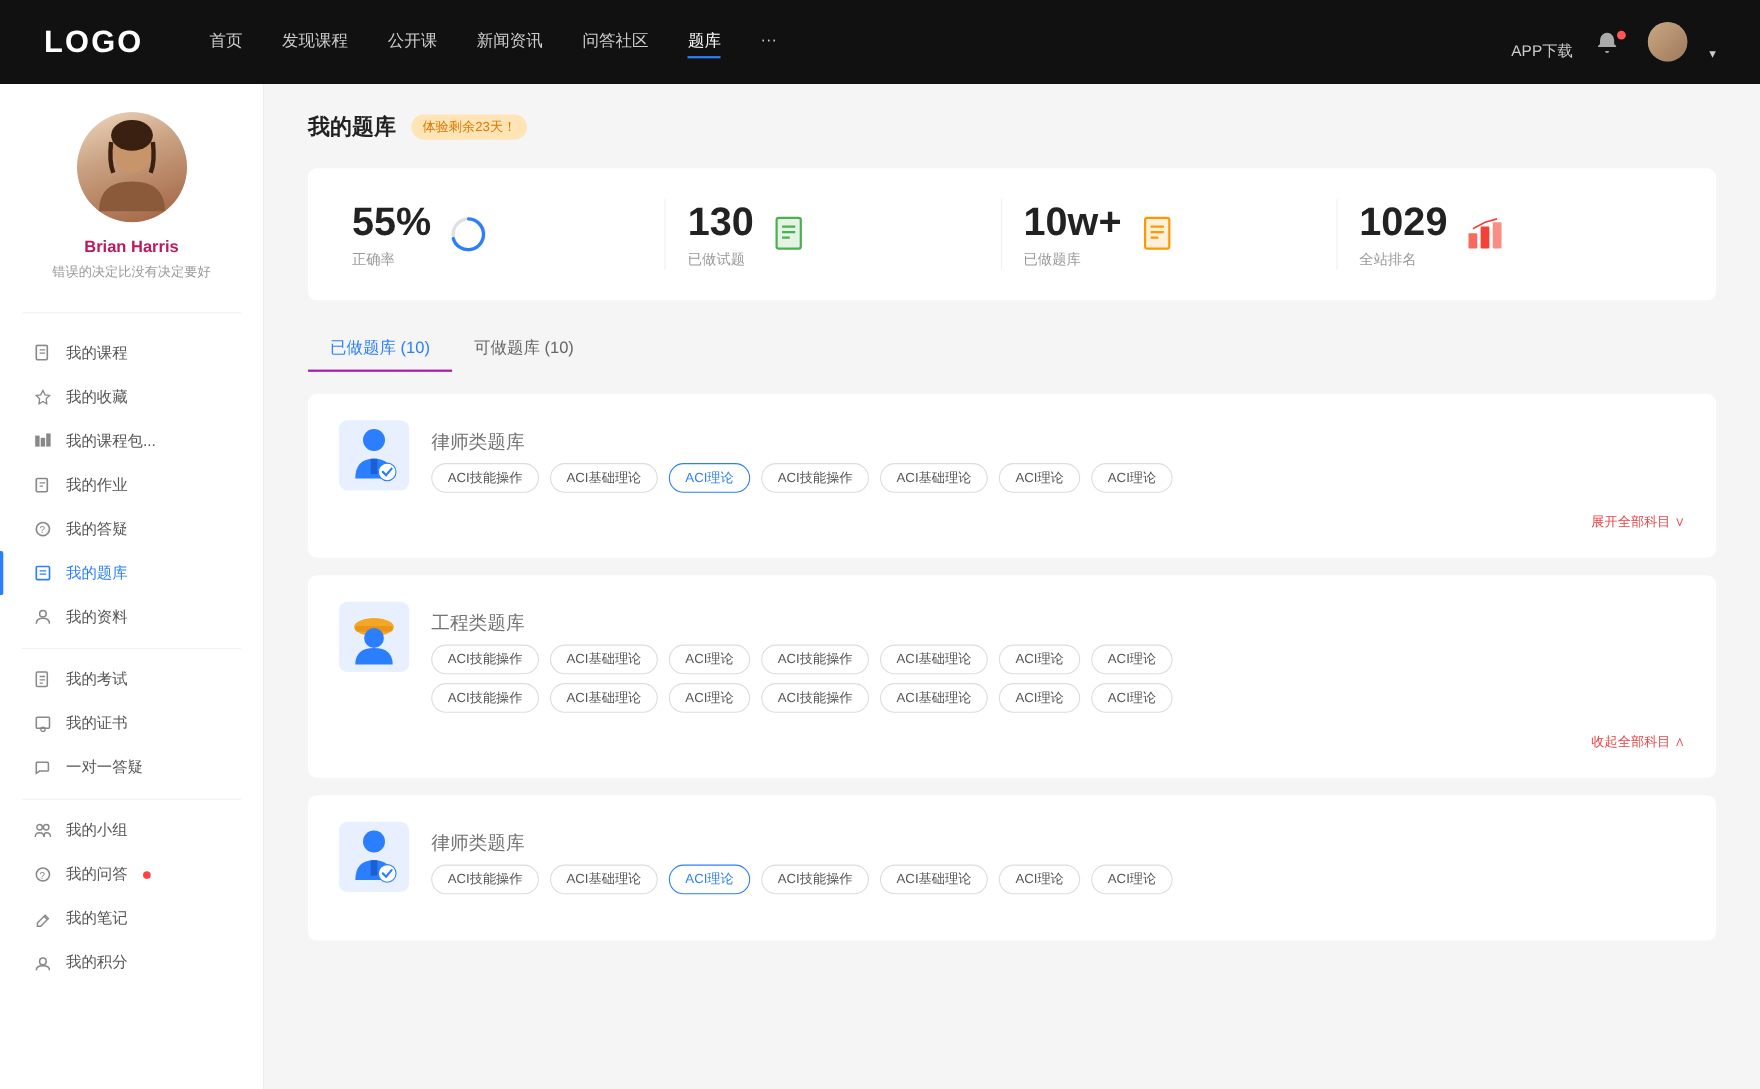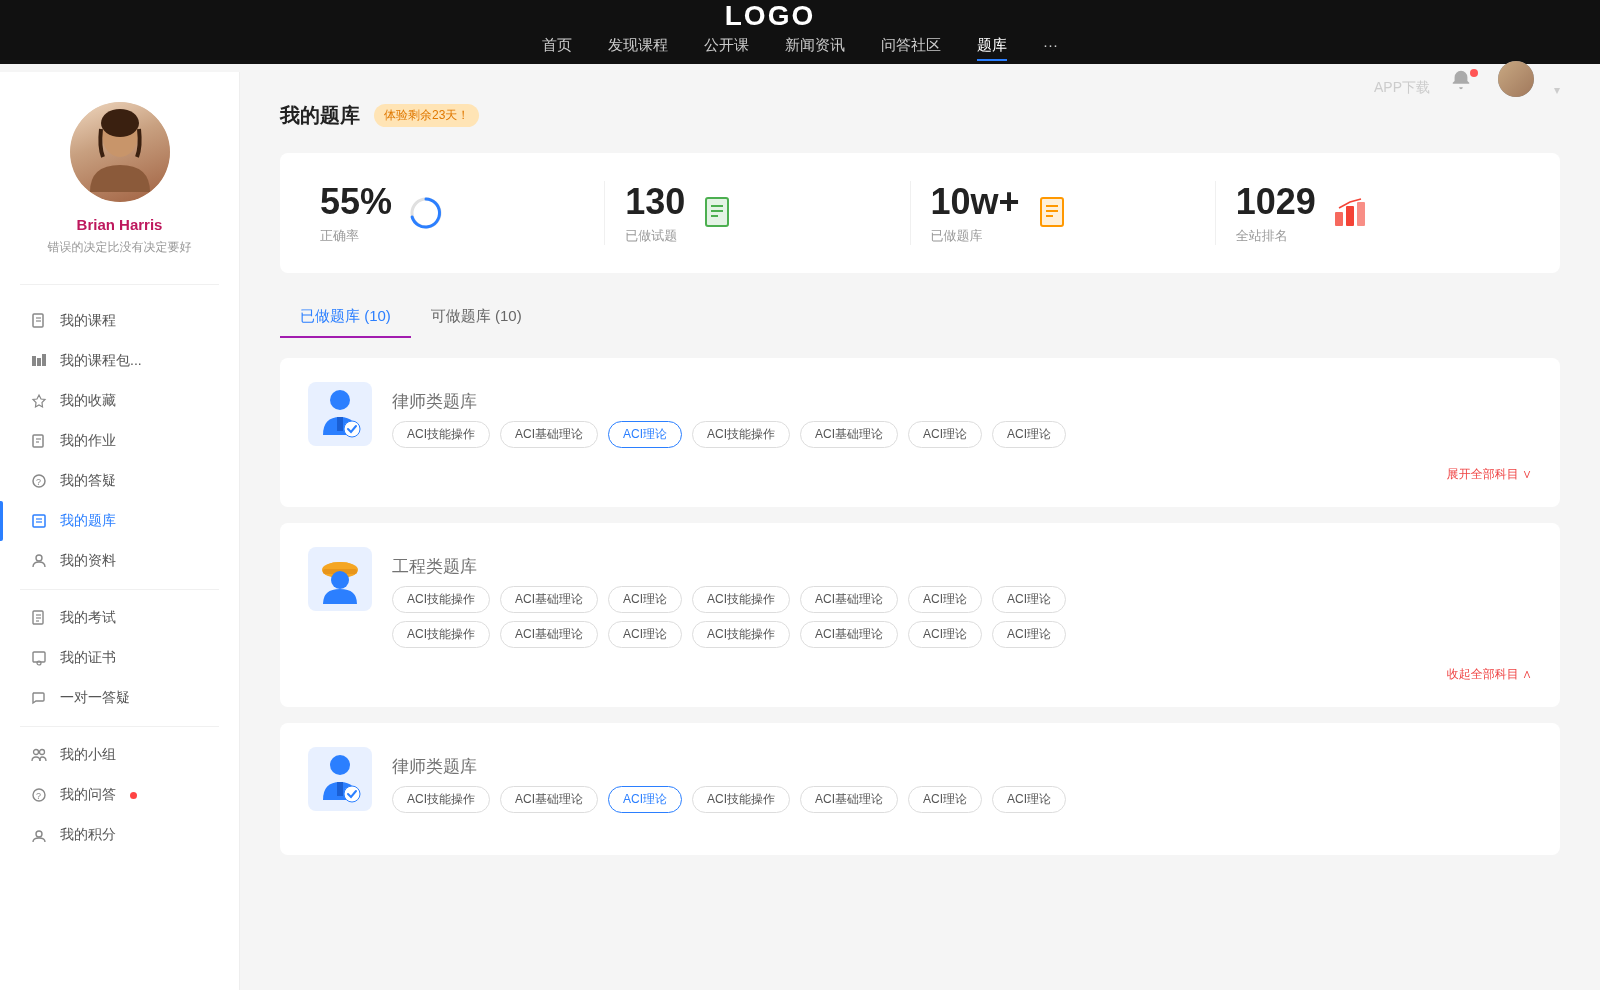--- a/index.html
+++ b/index.html
@@ -1,28 +1,27 @@
 <!DOCTYPE html>
 <html><head>
   <meta charset="utf-8">
   <style>
     * { box-sizing: border-box; margin: 0; padding: 0; }
     body { font-family: -apple-system, BlinkMacSystemFont, "PingFang SC", "Helvetica Neue", Arial, sans-serif; background: #f5f5f5; color: #333; }
 
     
     .navbar {
       background: #111;
-      height: 64px;
+      height: 76px;
       display: flex;
       align-items: center;
-      padding: 0 40px;
+      padding: 16px 40px;
       position: fixed;
       top: 0; left: 0; right: 0;
       z-index: 100;
-      flex-direction: column;
     }
     .navbar-logo {
       color: #fff;
       font-size: 28px;
       font-weight: bold;
       letter-spacing: 2px;
       margin-right: 60px;
     }
     .navbar-nav {
       display: flex;
@@ -370,34 +369,34 @@
               <rect x="2" y="1" width="10" height="13" rx="1" fill="none" stroke="#888" stroke-width="1.5"></rect>
               <line x1="5" y1="5" x2="10" y2="5" stroke="#888" stroke-width="1.2"></line>
               <line x1="5" y1="8" x2="10" y2="8" stroke="#888" stroke-width="1.2"></line>
             </svg>
         </span>
         <span>我的课程</span>
       </li>
       <li class="sidebar-menu-item">
         <span class="sidebar-menu-icon">
           <svg width="16" height="16" viewBox="0 0 16 16" fill="none">
+              <polygon points="8,2 10,6 14,6.5 11,9.5 11.5,14 8,12 4.5,14 5,9.5 2,6.5 6,6" stroke="#888" stroke-width="1.2" fill="none"></polygon>
+            </svg>
+        </span>
+        <span>我的收藏</span>
+      </li>
+      <li class="sidebar-menu-item">
+        <span class="sidebar-menu-icon">
+          <svg width="16" height="16" viewBox="0 0 16 16" fill="none">
               <rect x="1" y="3" width="4" height="10" fill="#888"></rect>
               <rect x="6" y="5" width="4" height="8" fill="#888"></rect>
               <rect x="11" y="1" width="4" height="12" fill="#888"></rect>
             </svg>
         </span>
         <span>我的课程包...</span>
-      </li>
-      <li class="sidebar-menu-item">
-        <span class="sidebar-menu-icon">
-          <svg width="16" height="16" viewBox="0 0 16 16" fill="none">
-              <polygon points="8,2 10,6 14,6.5 11,9.5 11.5,14 8,12 4.5,14 5,9.5 2,6.5 6,6" stroke="#888" stroke-width="1.2" fill="none"></polygon>
-            </svg>
-        </span>
-        <span>我的收藏</span>
       </li>
       <li class="sidebar-menu-item">
         <span class="sidebar-menu-icon">
           <svg width="16" height="16" viewBox="0 0 16 16" fill="none">
               <rect x="2" y="2" width="10" height="12" rx="1" stroke="#888" stroke-width="1.5"></rect>
               <line x1="5" y1="6" x2="10" y2="6" stroke="#888" stroke-width="1.2"></line>
               <line x1="5" y1="9" x2="8" y2="9" stroke="#888" stroke-width="1.2"></line>
             </svg>
         </span>
         <span>我的作业</span>
@@ -477,20 +476,29 @@
       </li>
       <li class="sidebar-menu-item">
         <span class="sidebar-menu-icon">
           <svg width="16" height="16" viewBox="0 0 16 16" fill="none">
               <circle cx="8" cy="8" r="6" stroke="#888" stroke-width="1.4"></circle>
               <text x="5" y="12" font-size="9" fill="#888">?</text>
             </svg>
         </span>
         <span>我的问答</span>
         <span class="red-dot"></span>
+      </li>
+      <li class="sidebar-menu-item">
+        <span class="sidebar-menu-icon">
+          <svg width="16" height="16" viewBox="0 0 16 16" fill="none">
+              <path d="M3 12 L10 5 L13 8 L6 15 L3 15 Z" stroke="#888" stroke-width="1.3" fill="none"></path>
+              <line x1="9" y1="6" x2="12" y2="9" stroke="#888" stroke-width="1.3"></line>
+            </svg>
+        </span>
+        <span>我的笔记</span>
       </li>
       <li class="sidebar-menu-item">
         <span class="sidebar-menu-icon">
           <svg width="16" height="16" viewBox="0 0 16 16" fill="none">
               <circle cx="8" cy="7" r="3" stroke="#888" stroke-width="1.4"></circle>
               <path d="M2 15 Q2 11 8 11 Q14 11 14 15" stroke="#888" stroke-width="1.4" fill="none"></path>
             </svg>
         </span>
         <span>我的积分</span>
       </li>

